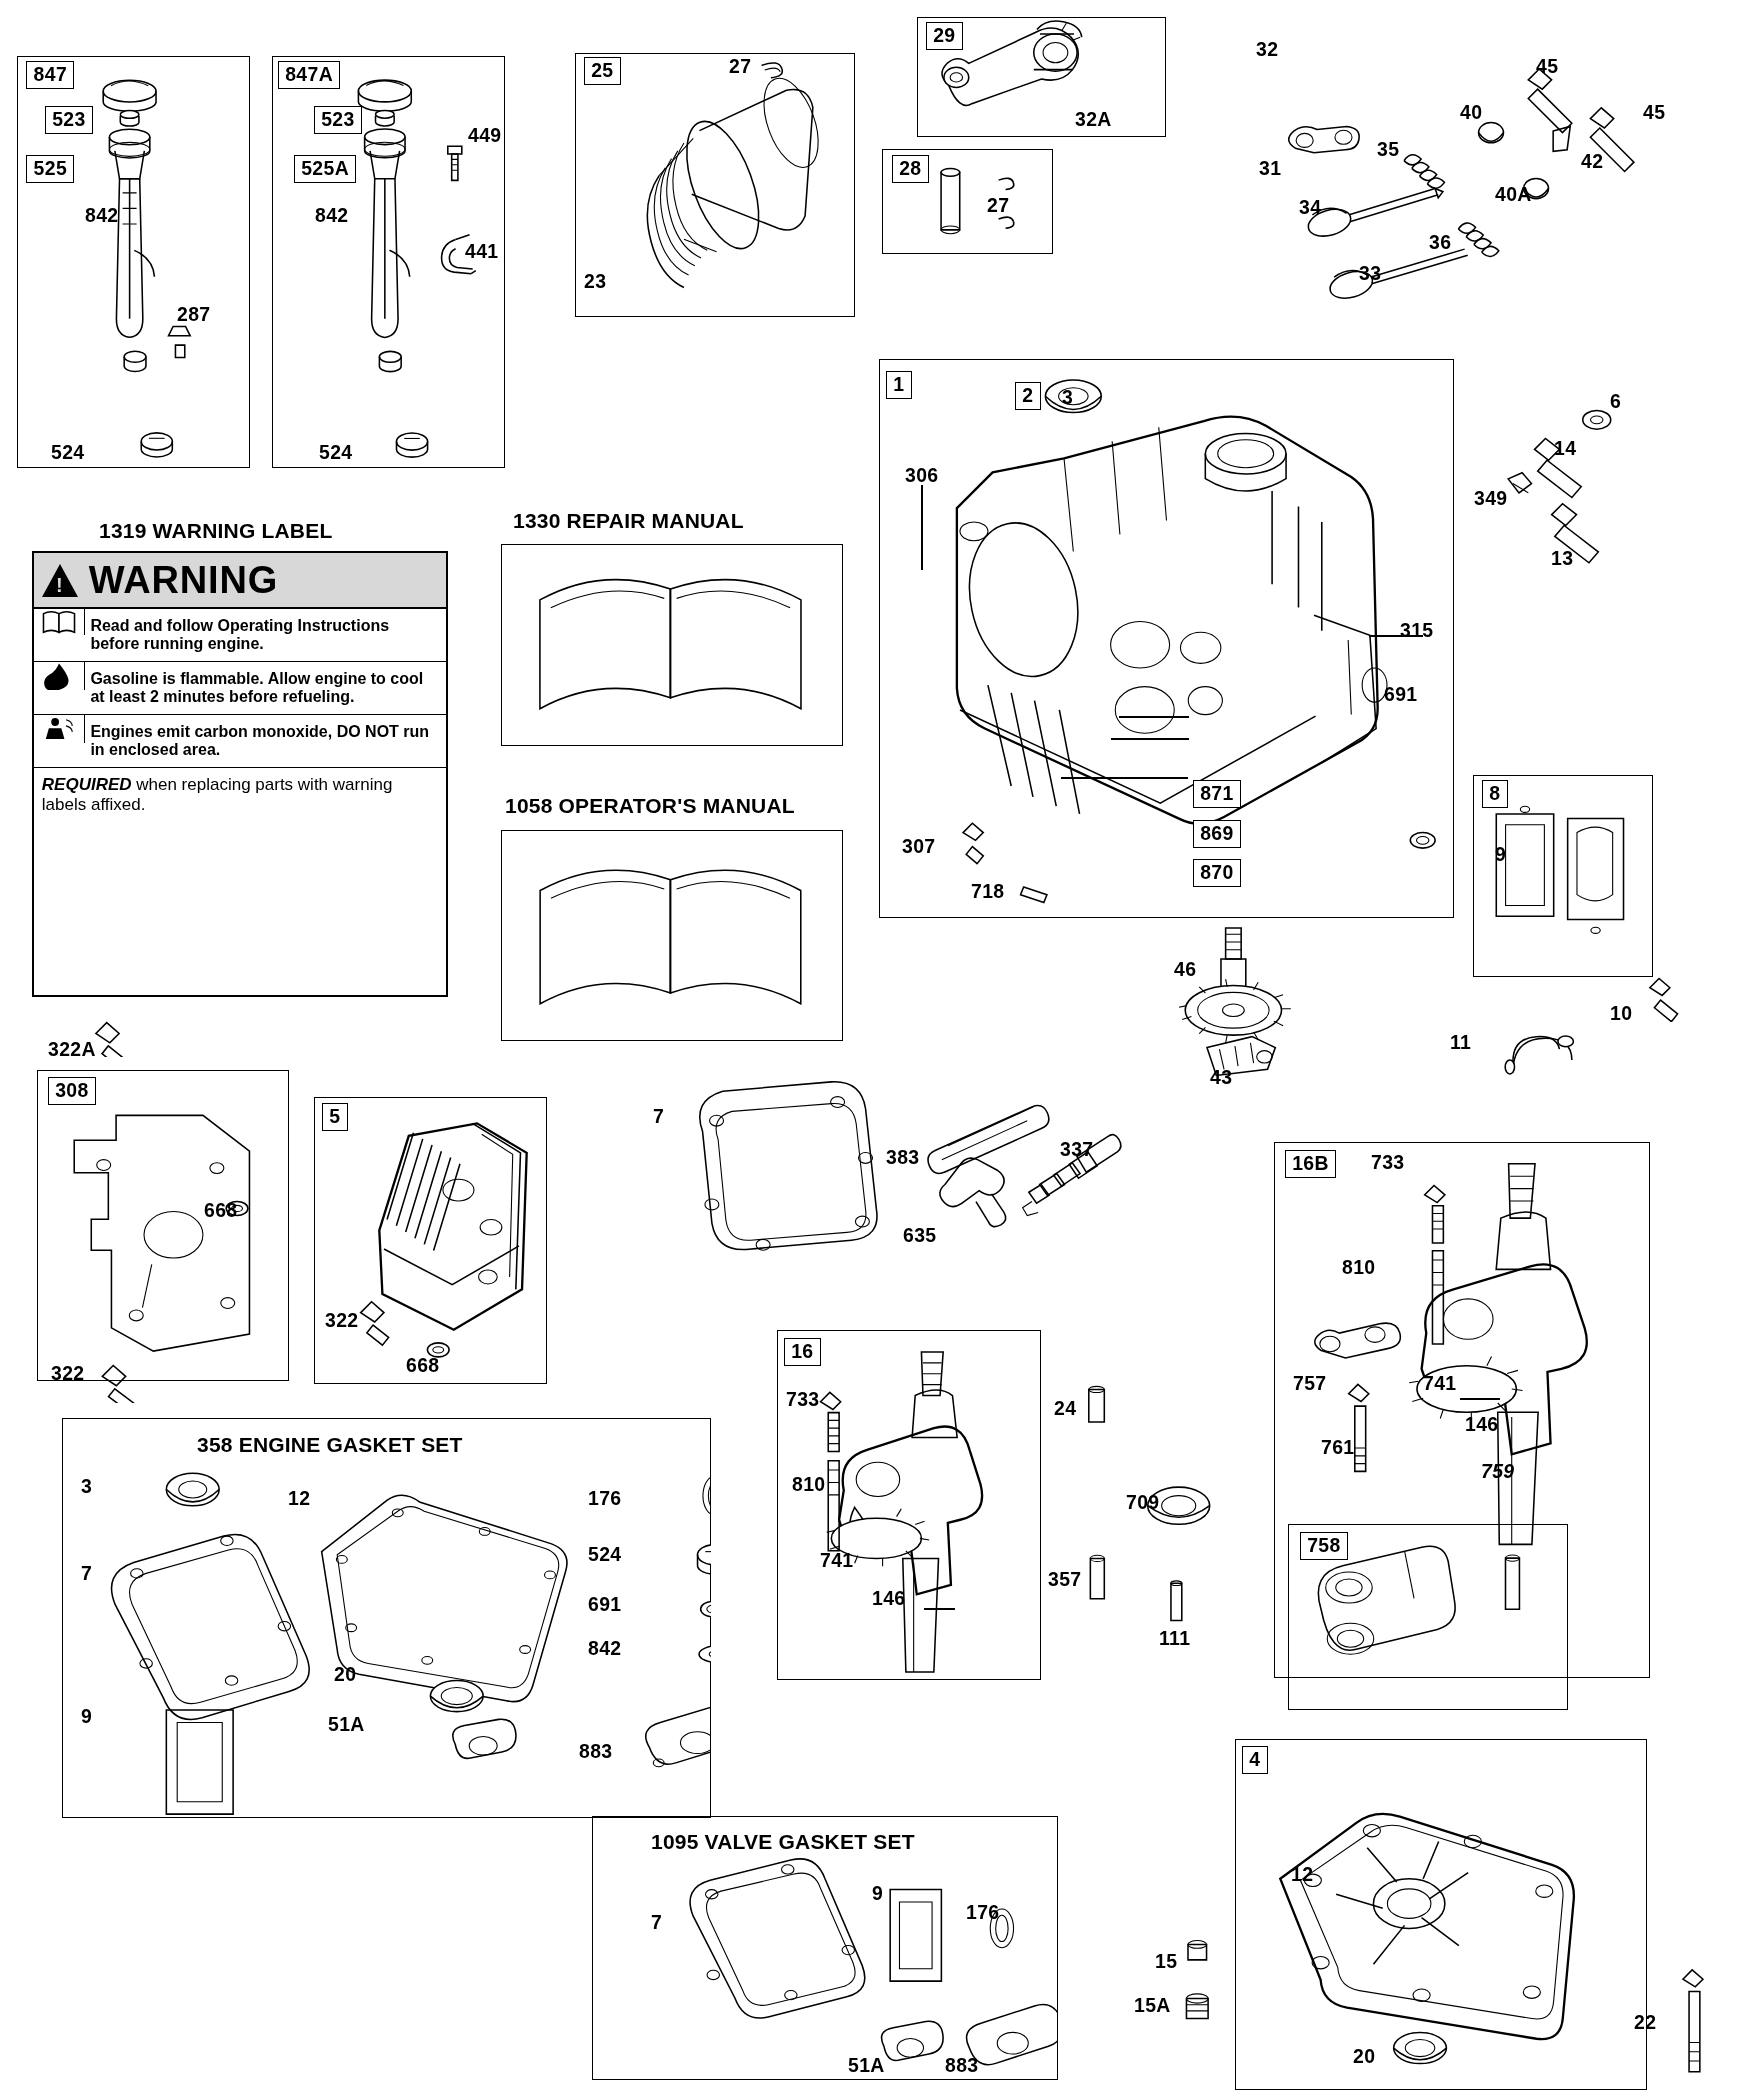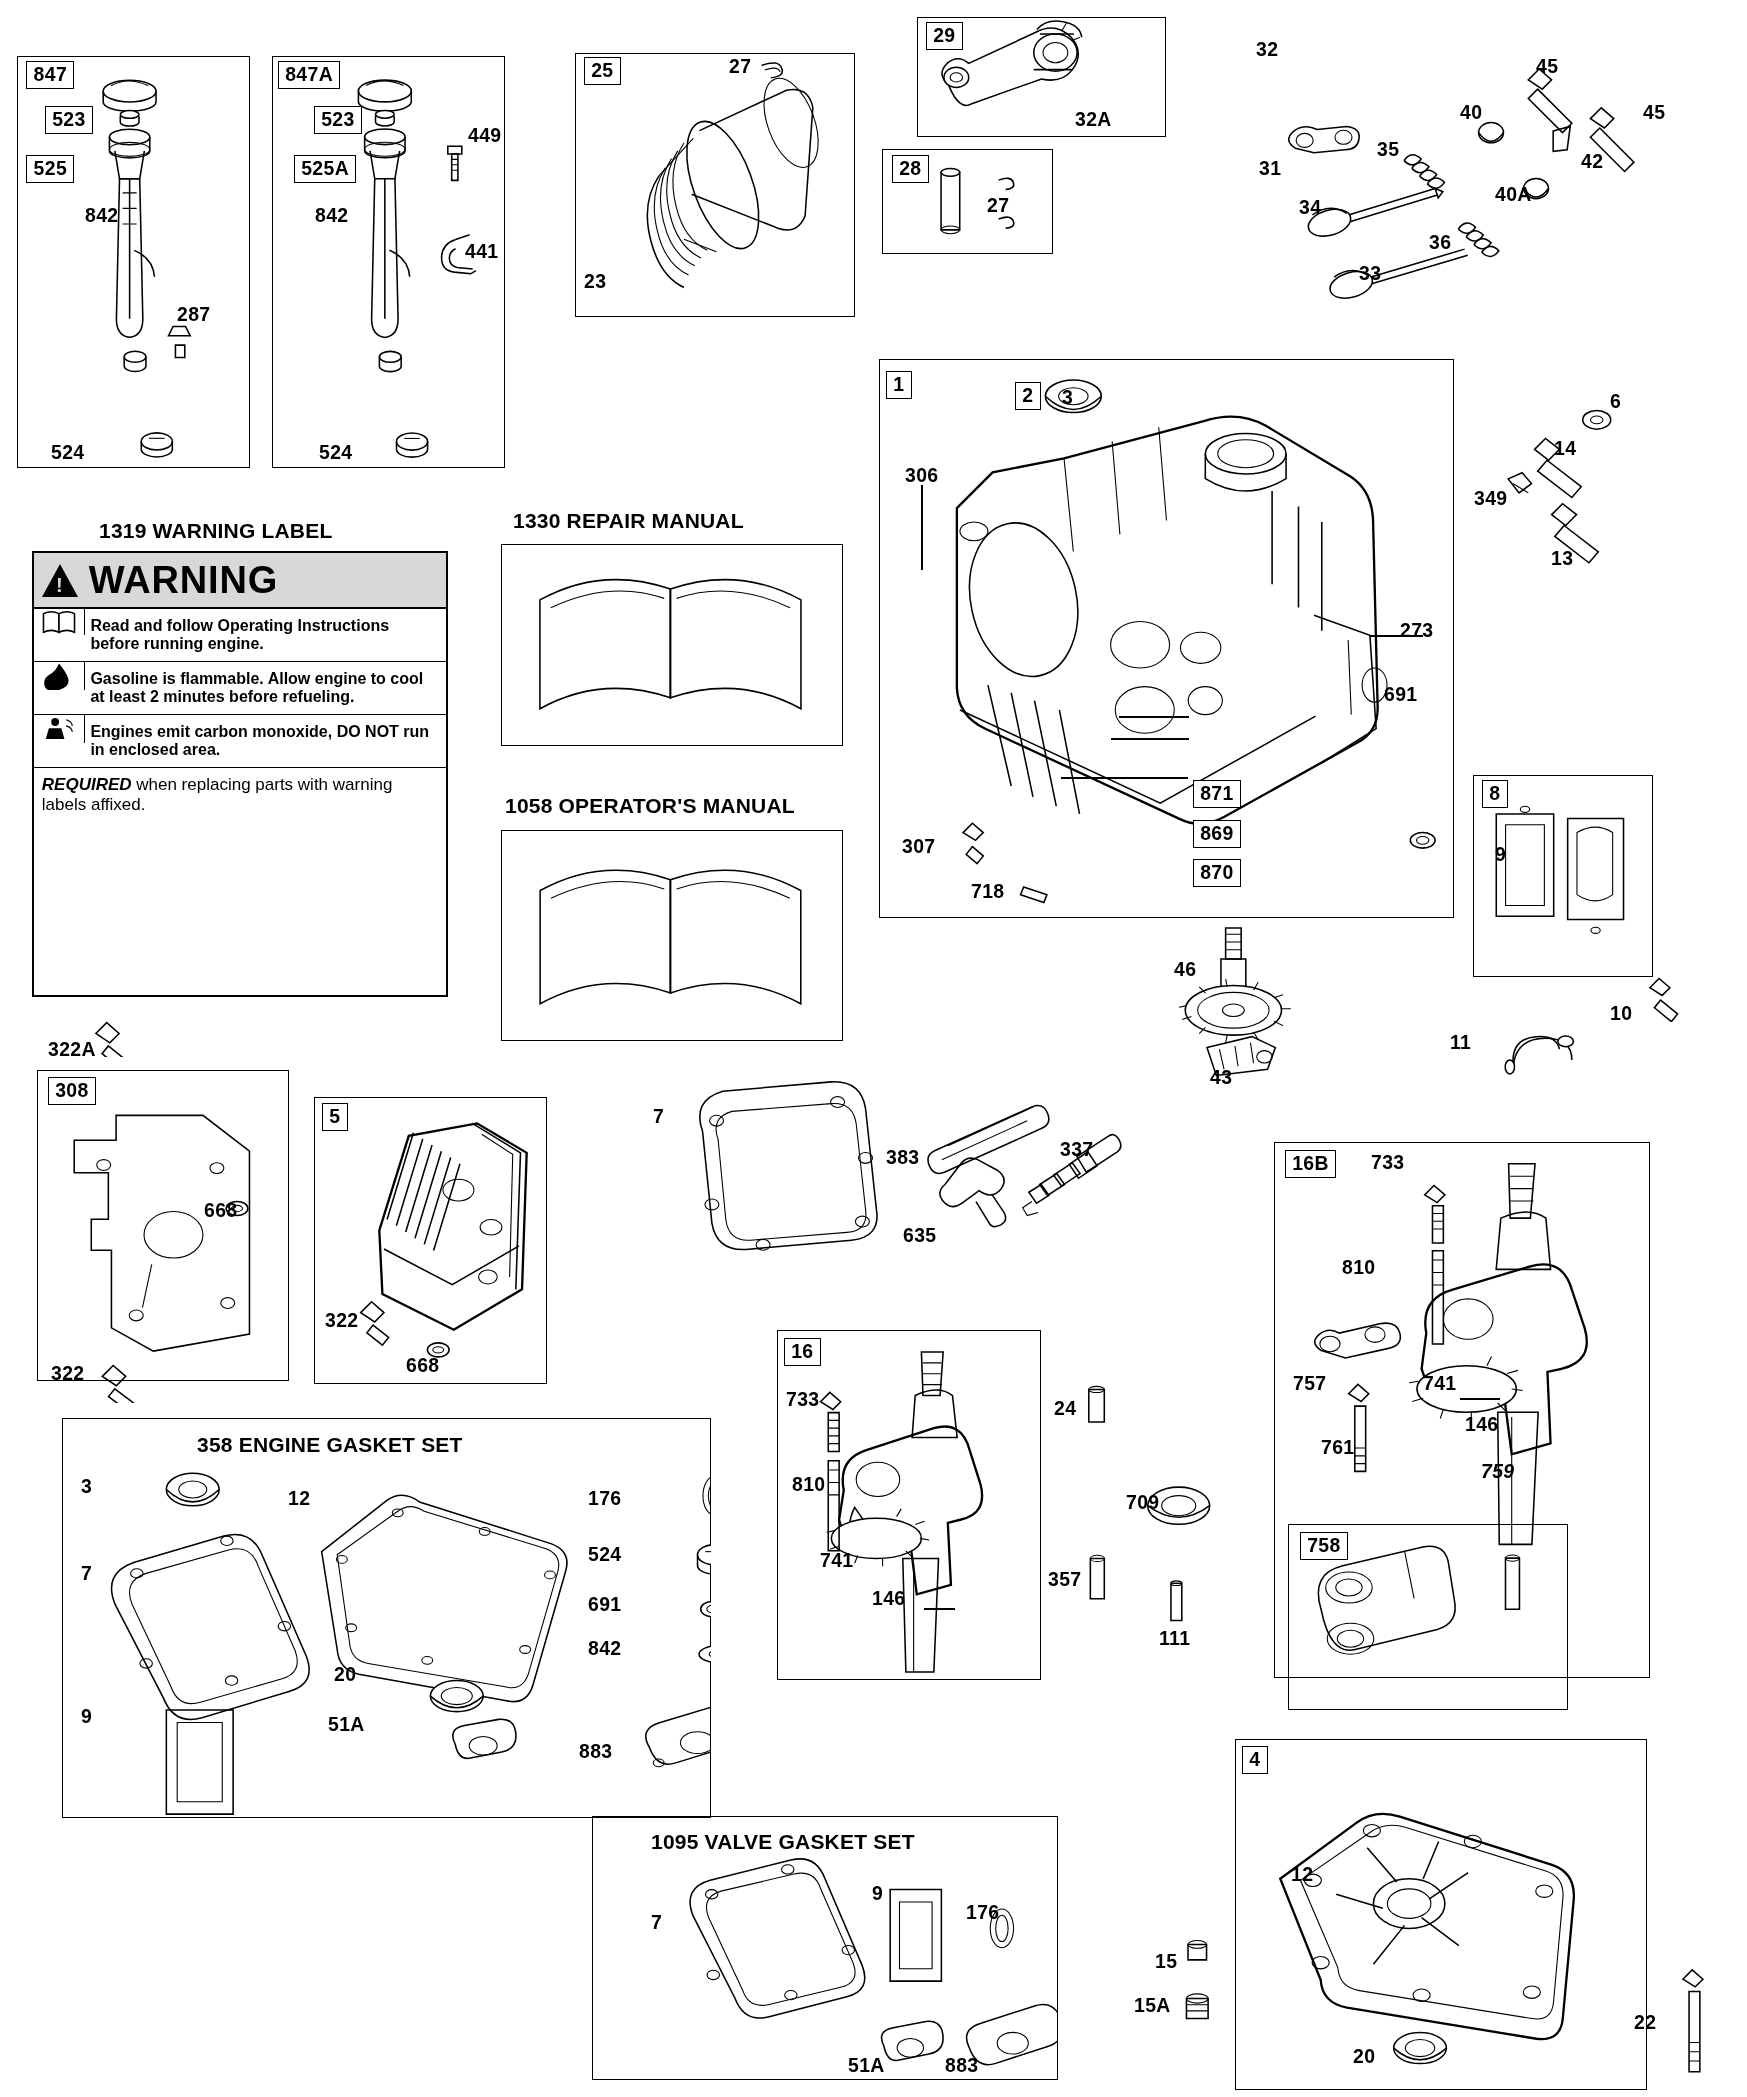--- a/index.html
+++ b/index.html
@@ -739,21 +739,21 @@
     <div class="callout" style="left: 1429px; top: 233px;">36</div>
     <div class="callout" style="left: 1359px; top: 264px;">33</div>
     <div class="callout boxed" style="left: 886px; top: 371px;">1</div>
     <div class="callout boxed" style="left: 1015px; top: 382px;">2</div>
     <div class="callout" style="left: 1062px; top: 388px;">3</div>
     <div class="callout" style="left: 905px; top: 466px;">306</div>
     <div class="callout" style="left: 1610px; top: 392px;">6</div>
     <div class="callout" style="left: 1554px; top: 439px;">14</div>
     <div class="callout" style="left: 1474px; top: 489px;">349</div>
     <div class="callout" style="left: 1551px; top: 549px;">13</div>
-    <div class="callout" style="left: 1400px; top: 621px;">273</div>
+    <div class="callout" style="left: 1400px; top: 621px;">315</div>
     <div class="callout" style="left: 1384px; top: 685px;">691</div>
     <div class="callout boxed" style="left: 1193px; top: 780px;">871</div>
     <div class="callout boxed" style="left: 1193px; top: 820px;">869</div>
     <div class="callout boxed" style="left: 1193px; top: 859px;">870</div>
     <div class="callout" style="left: 902px; top: 837px;">307</div>
     <div class="callout" style="left: 971px; top: 882px;">718</div>
     <div class="callout boxed" style="left: 1482px; top: 780px;">8</div>
     <div class="callout" style="left: 1495px; top: 845px;">9</div>
     <div class="callout" style="left: 1610px; top: 1004px;">10</div>
     <div class="callout" style="left: 1174px; top: 960px;">46</div>

